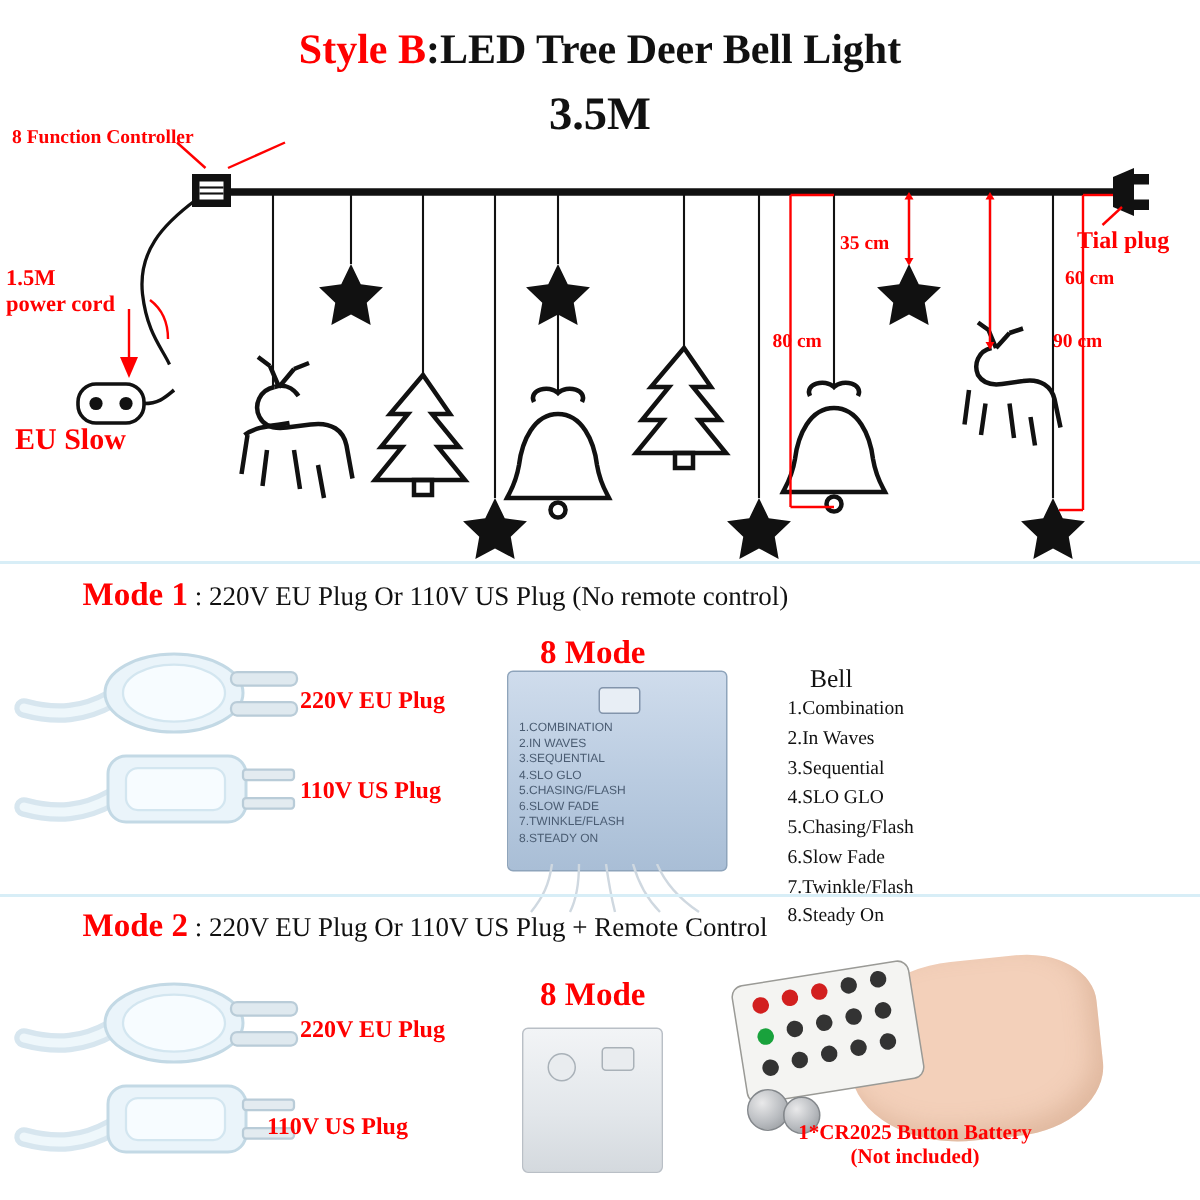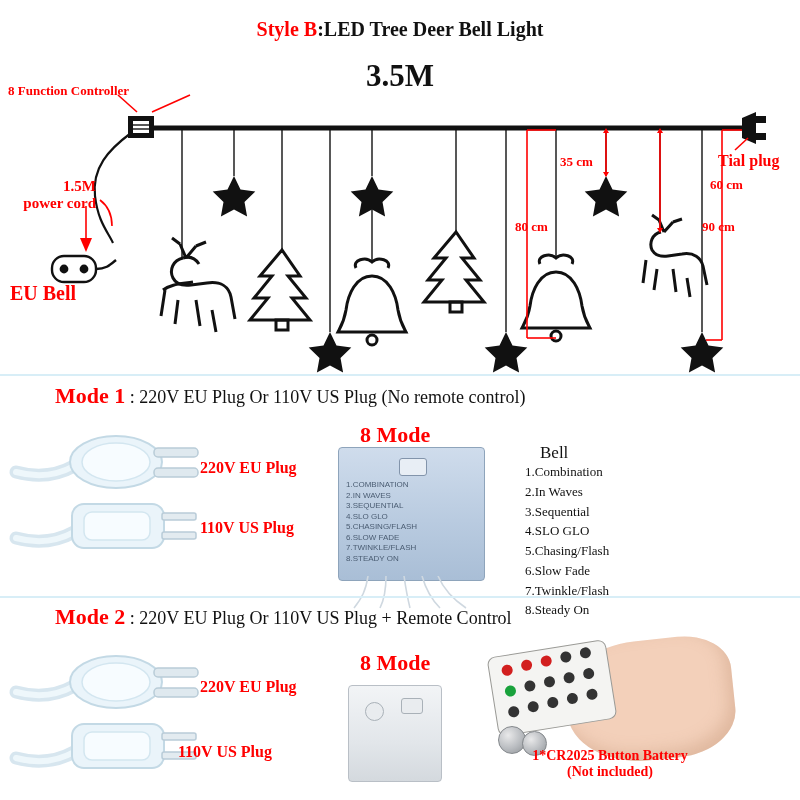--- a/index.html
+++ b/index.html
@@ -8,35 +8,35 @@
     background:#ffffff;
     font-family:"Liberation Serif", serif;
     position:relative;
     overflow:hidden;
   }
   .page{position:relative;width:800px;height:800px;}
 
   
   .title{
     position:absolute;left:0;top:18px;width:800px;text-align:center;
-    font-size:20px;font-weight:bold;color:#111;
+    font-size:28px;font-weight:bold;color:#111;
   }
   .title .style-b{color:#ff0000;}
   .length-label{
     position:absolute;left:0;top:58px;width:800px;text-align:center;
     font-size:31px;font-weight:bold;color:#111;
   }
 
   
   .diagram{position:absolute;left:0;top:0;width:800px;height:375px;}
 
   .lbl{position:absolute;font-size:13px;color:#ff0000;font-weight:bold;line-height:1.1;}
   .lbl-ctrl{left:8px;top:84px;font-size:13px;}
   .lbl-tial{left:718px;top:152px;font-size:16px;}
-  .lbl-15m{left:4px;top:178px;font-size:15px;text-align:right;width:92px;}
+  .lbl-15m{left:4px;top:178px;font-size:15px;text-align:left;width:92px;}
   .lbl-eu{left:10px;top:282px;font-size:20px;}
   .lbl-35{left:560px;top:155px;font-size:13px;}
   .lbl-60{left:662px;top:178px;font-size:13px;margin-left:48px;}
   .lbl-80{left:515px;top:220px;font-size:13px;}
   .lbl-90{left:702px;top:220px;font-size:13px;}
 
   
   .mode1-head{position:absolute;left:55px;top:383px;font-size:22px;font-weight:bold;color:#ff0000;}
   .mode1-head .sub{color:#111;font-size:18px;font-weight:normal;}
   .mode2-head{position:absolute;left:55px;top:604px;font-size:22px;font-weight:bold;color:#ff0000;}
@@ -236,21 +236,21 @@
         <path d="M80 238 l6 14 l6 -14 z" fill="#ff0000" stroke="none"></path>
       </g>
     </svg>
 
     <div class="lbl lbl-ctrl">8 Function Controller</div>
     <div class="lbl lbl-tial">Tial plug</div>
     <div class="lbl lbl-15m">
       <div>1.5M</div>
       <div>power cord</div>
     </div>
-    <div class="lbl lbl-eu">EU Bell</div>
+    <div class="lbl lbl-eu">EU Slow</div>
     <div class="lbl lbl-35">35 cm</div>
     <div class="lbl lbl-60">60 cm</div>
     <div class="lbl lbl-80">80 cm</div>
     <div class="lbl lbl-90">90 cm</div>
   </div>
 
   <div class="sep sep1"></div>
 
   <div class="mode1-head">
     <span>Mode 1</span><span class="sub"> : </span><span class="sub">220V EU Plug Or 110V US Plug (No  remote control)</span>

